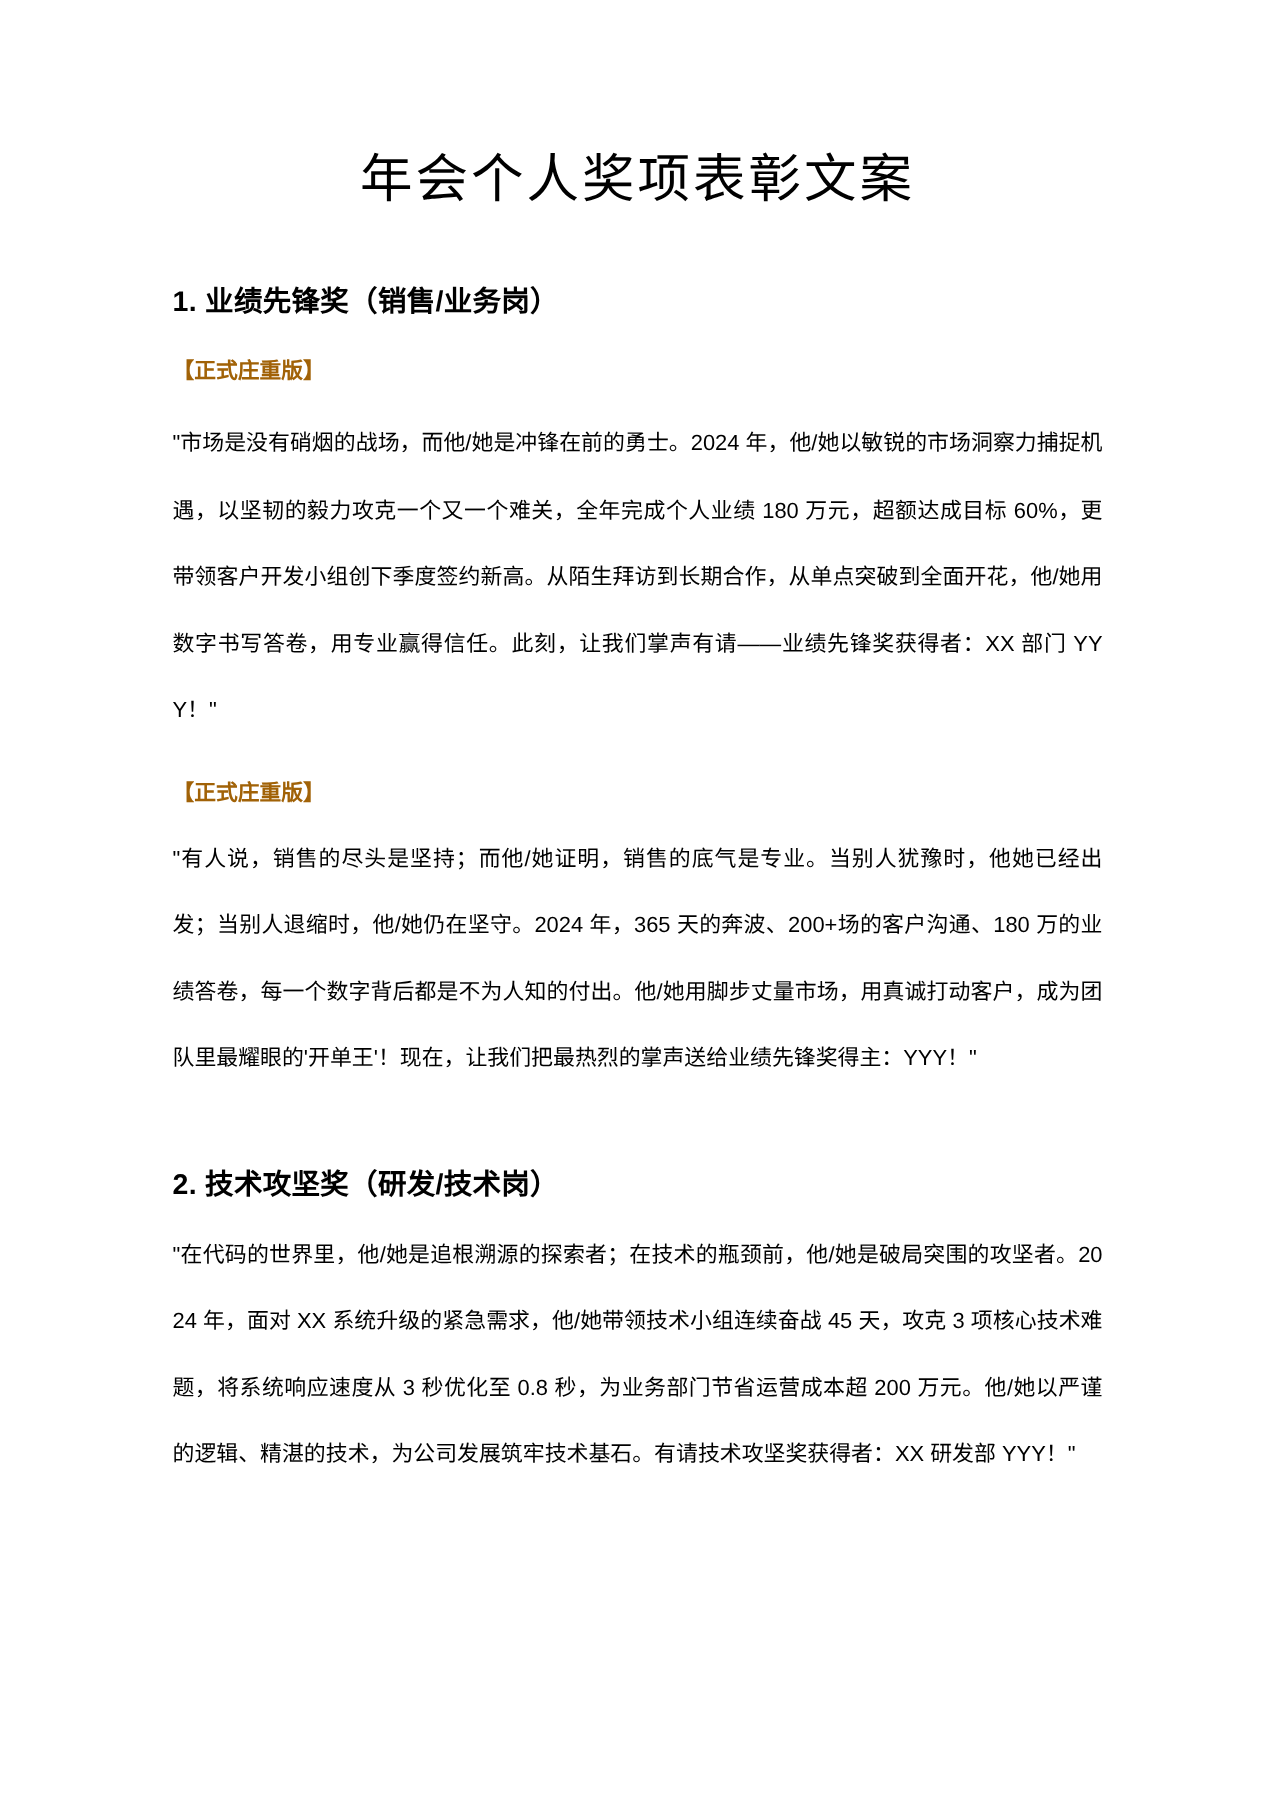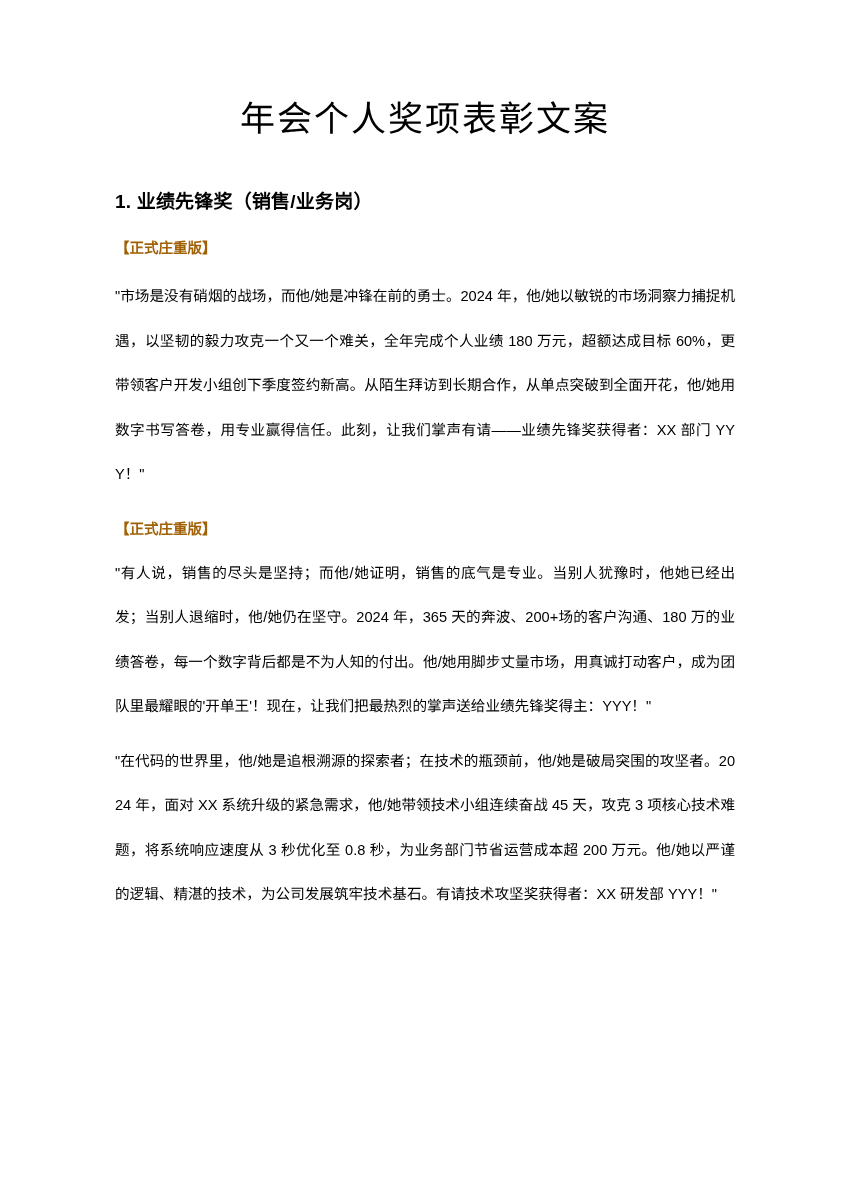--- a/index.html
+++ b/index.html
@@ -83,17 +83,18 @@
   <h2 class="section-heading">1. 业绩先锋奖（销售/业务岗）</h2>
 
   <h3 class="variant-heading">【正式庄重版】</h3>
 
   <p class="body-para">"市场是没有硝烟的战场，而他/她是冲锋在前的勇士。2024 年，他/她以敏锐的市场洞察力捕捉机遇，以坚韧的毅力攻克一个又一个难关，全年完成个人业绩 180 万元，超额达成目标 60%，更带领客户开发小组创下季度签约新高。从陌生拜访到长期合作，从单点突破到全面开花，他/她用数字书写答卷，用专业赢得信任。此刻，让我们掌声有请——业绩先锋奖获得者：XX 部门 YYY！"</p>
 
   <h3 class="variant-heading">【正式庄重版】</h3>
 
   <p class="body-para tight">"有人说，销售的尽头是坚持；而他/她证明，销售的底气是专业。当别人犹豫时，他她已经出发；当别人退缩时，他/她仍在坚守。2024 年，365 天的奔波、200+场的客户沟通、180 万的业绩答卷，每一个数字背后都是不为人知的付出。他/她用脚步丈量市场，用真诚打动客户，成为团队里最耀眼的'开单王'！现在，让我们把最热烈的掌声送给业绩先锋奖得主：YYY！"</p>
 
+  <h2 class="section-heading second">2. 技术攻坚奖（研发/技术岗）</h2>
 
 
   <p class="body-para tight">"在代码的世界里，他/她是追根溯源的探索者；在技术的瓶颈前，他/她是破局突围的攻坚者。2024 年，面对 XX 系统升级的紧急需求，他/她带领技术小组连续奋战 45 天，攻克 3 项核心技术难题，将系统响应速度从 3 秒优化至 0.8 秒，为业务部门节省运营成本超 200 万元。他/她以严谨的逻辑、精湛的技术，为公司发展筑牢技术基石。有请技术攻坚奖获得者：XX 研发部 YYY！"</p>
 
 </div>
 
 </body></html>

